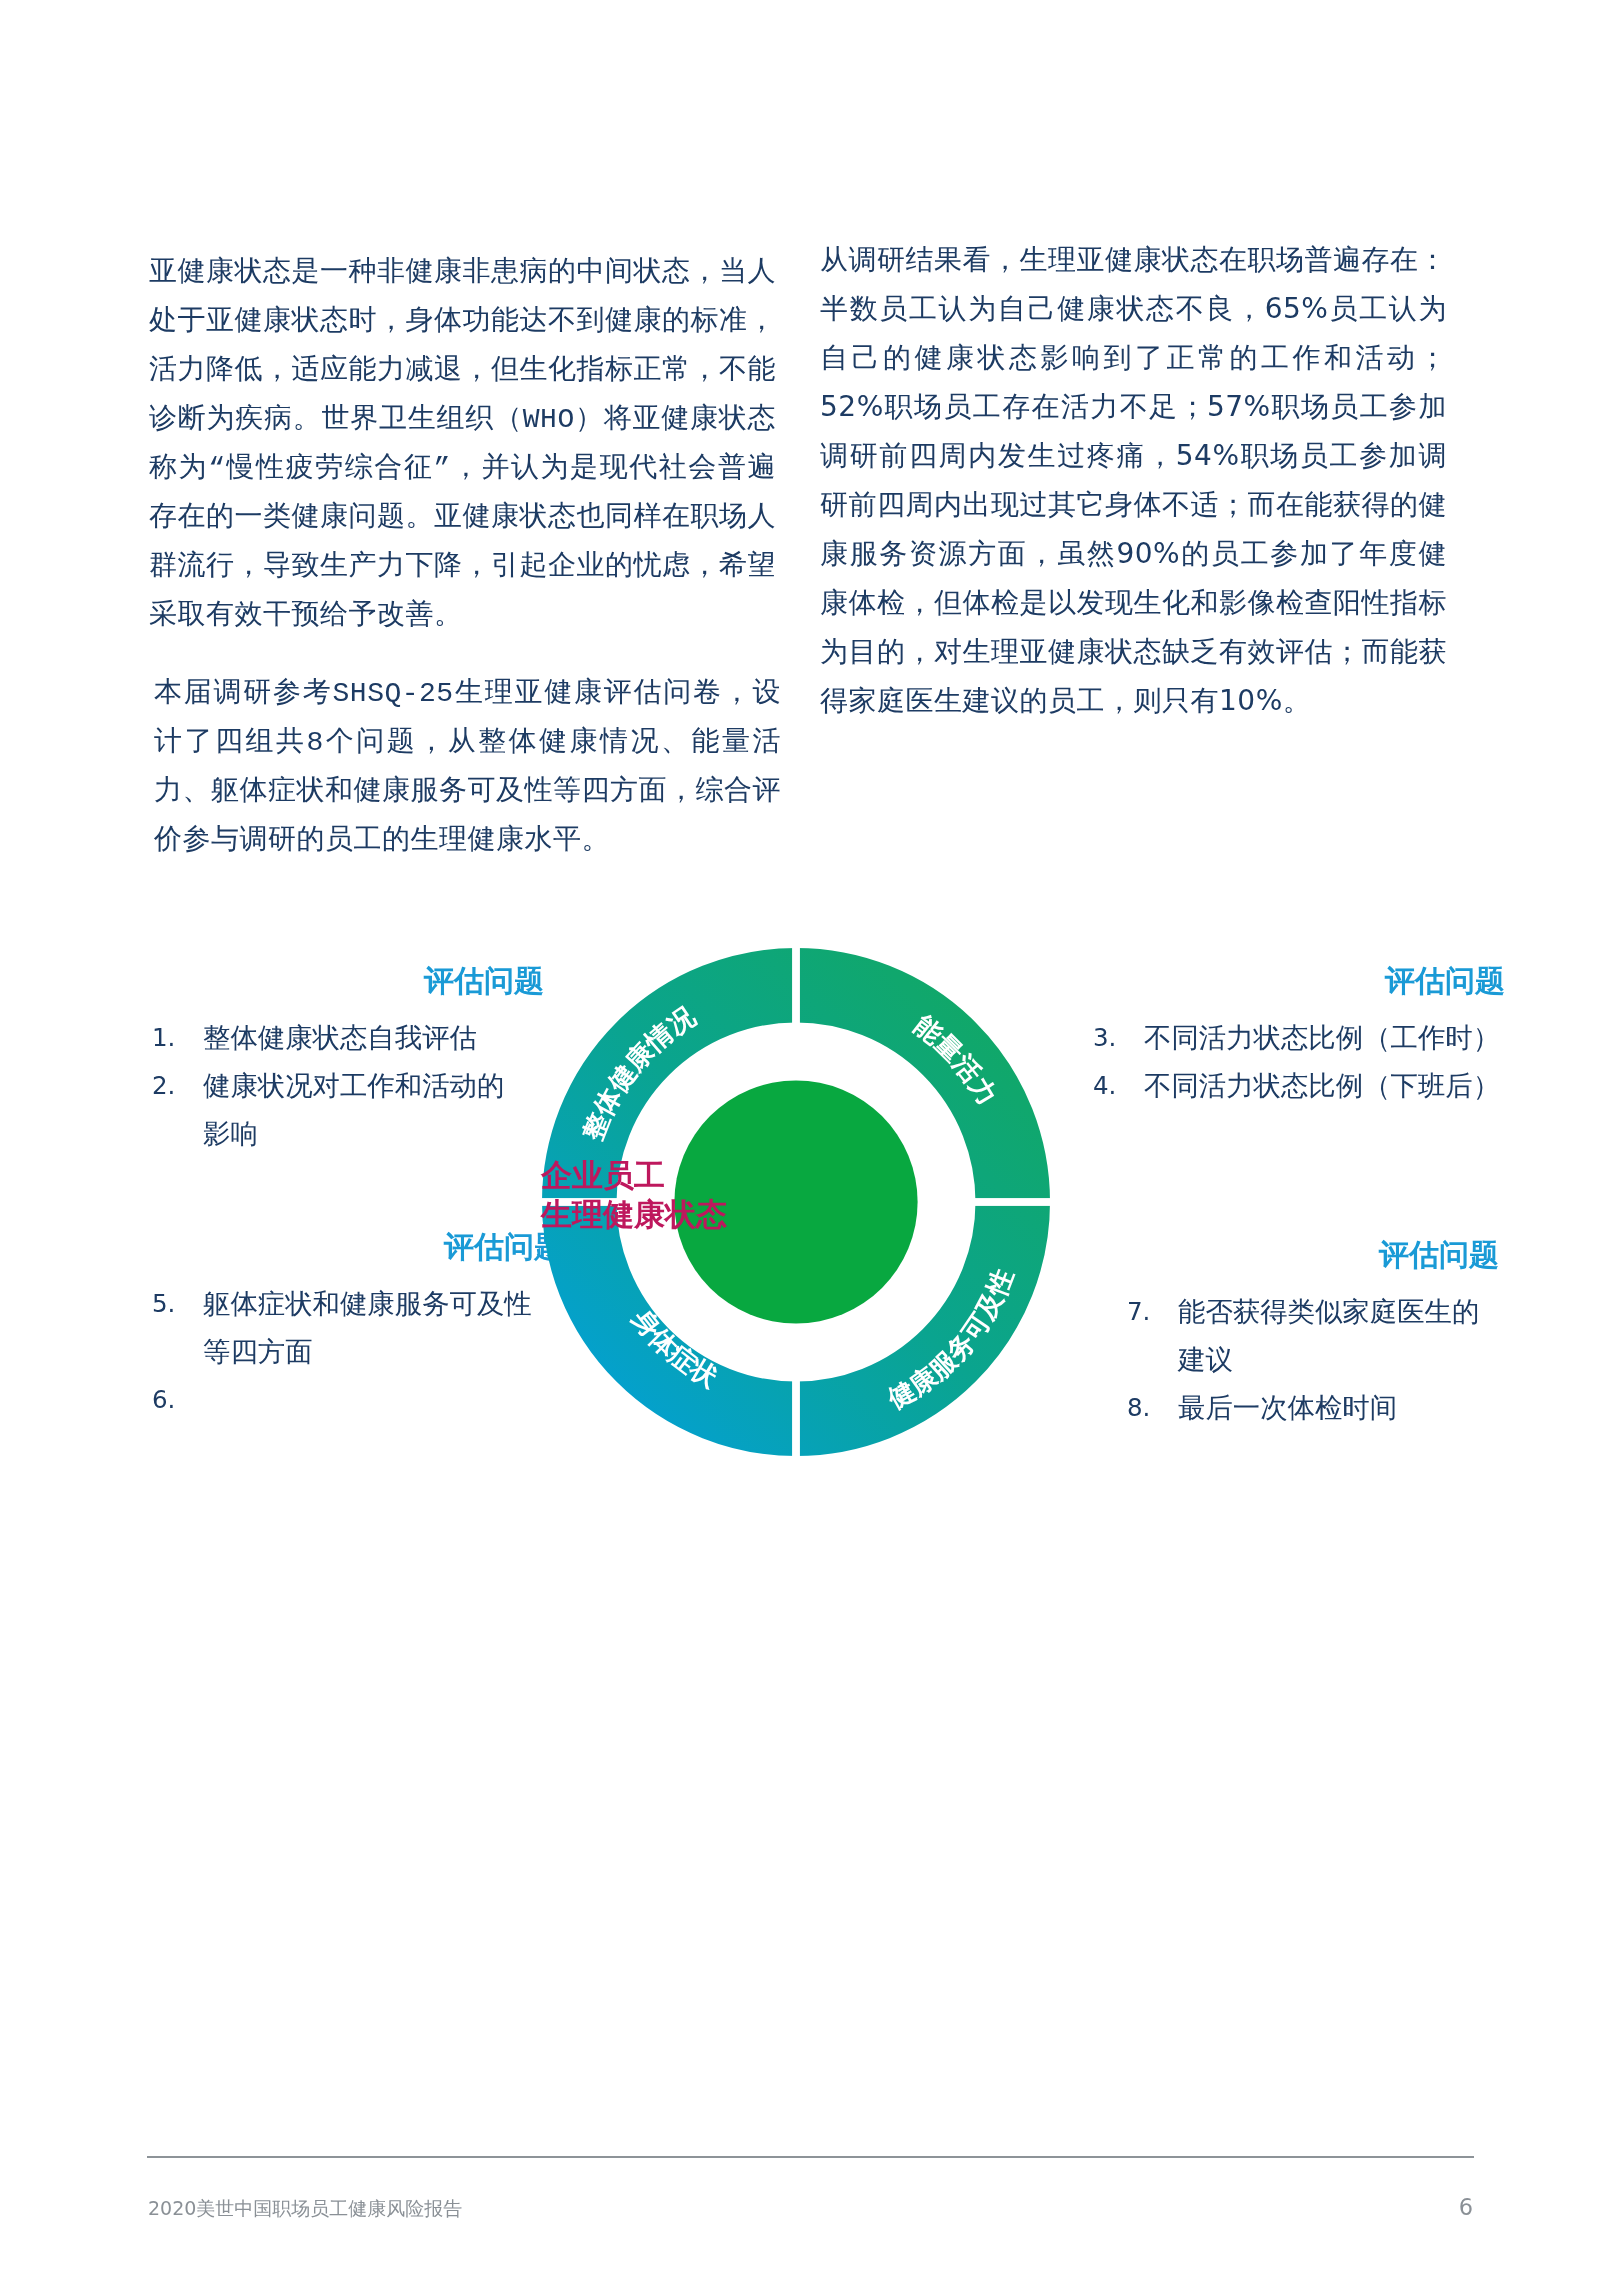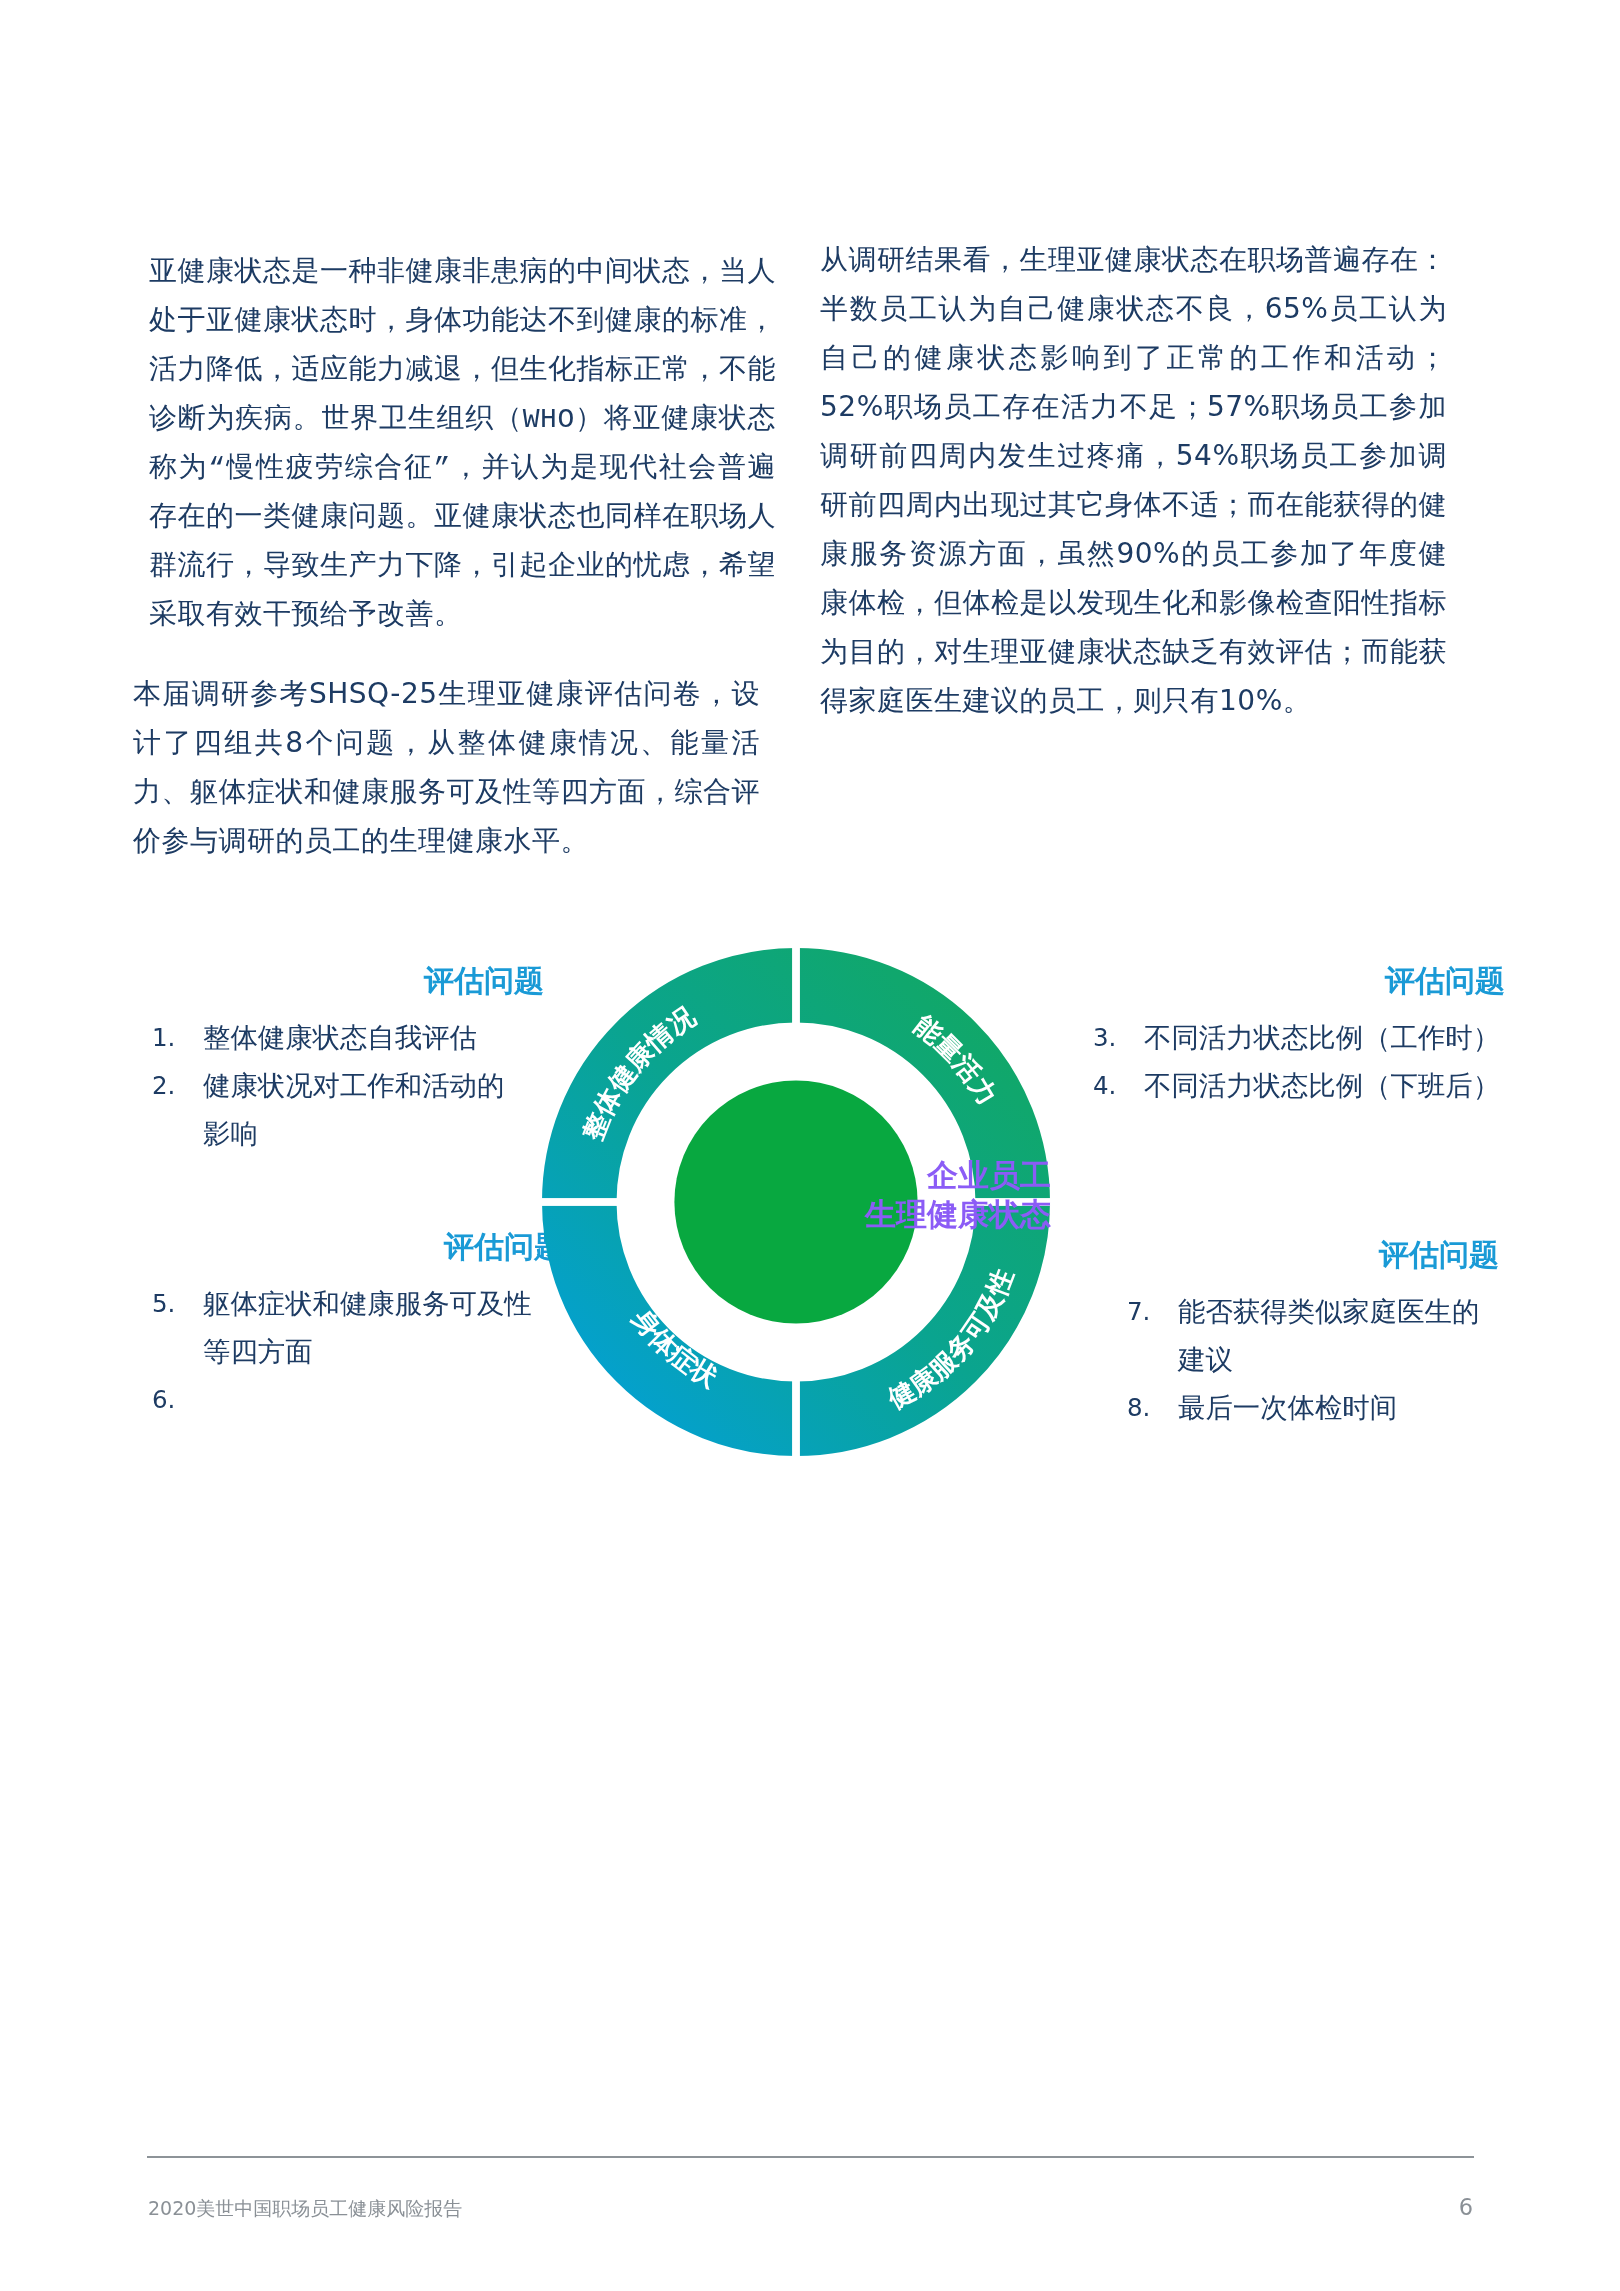--- a/index.html
+++ b/index.html
@@ -1,37 +1,37 @@
 <!DOCTYPE html>
 <html><head>
 <meta charset="utf-8">
 <style>
   html, body { margin: 0; padding: 0; background: #ffffff; }
   body { width: 1620px; height: 2292px; position: relative; overflow: hidden;
          font-family: "DejaVu Sans", "Liberation Sans", sans-serif; color: #1d3b63; }
   .para { position: absolute; font-size: 28px; line-height: 49px; margin: 0;
           text-align: justify; color: #1d3b63; letter-spacing: 0.5px; }
   #p-left-1 { left: 149px; top: 248px; width: 627px; font-family: Liberation Mono, monospace; }
-  #p-left-2 { left: 133px; top: 669px; width: 627px; }
+  #p-left-2 { left: 154px; top: 669px; width: 627px; font-family: Liberation Mono, monospace; }
   #p-right-1 { left: 820px; top: 235px; width: 627px; }
 
   .qblock { position: absolute; }
   .qblock h3 { margin: 0 0 13.7px 0; font-size: 30px; font-weight: bold; color: #1a9ad6; line-height: 39px; text-align: right; }
   .qblock ol { list-style: none; margin: 0; padding: 0; }
   .qblock li { position: relative; padding-left: 51px; font-size: 27.4px; line-height: 48px; color: #1d3b63; }
   .qblock li .num { position: absolute; left: 0; top: 0; font-size: 24.5px; }
   #q-tl { left: 152px; top: 961px; width: 392px; }
   #q-bl { left: 152px; top: 1227px; width: 412px; }
   #q-tr { left: 1093px; top: 961px; width: 412px; }
   #q-br { left: 1127px; top: 1235px; width: 372px; }
 
   #diagram { position: absolute; left: 541px; top: 947px; width: 510px; height: 510px; }
   #diagram svg { display: block; }
-  .center-label { position: absolute; left: 0; width: 510px; text-align: right;
-                  font-family: "DejaVu Serif", "Liberation Serif", serif; color: #8b5cf6;
+  .center-label { position: absolute; left: 0; width: 510px; text-align: left;
+                  font-family: "DejaVu Serif", "Liberation Serif", serif; color: #be185d;
                   font-size: 31px; line-height: 39px; font-weight: bold; }
 
   #footer-rule { position: absolute; left: 147px; top: 2156px; width: 1327px; height: 2px; background: #8d9398; }
   #footer-title { position: absolute; left: 148px; top: 2196px; font-size: 19px; color: #8a9096; }
   #page-number { position: absolute; right: 147px; top: 2194px; font-size: 22.5px; color: #8a9096; }
 </style>
 </head>
 <body>
 
 <p class="para" id="p-left-1">亚健康状态是一种非健康非患病的中间状态，当人处于亚健康状态时，身体功能达不到健康的标准，活力降低，适应能力减退，但生化指标正常，不能诊断为疾病。世界卫生组织（WHO）将亚健康状态称为“慢性疲劳综合征”，并认为是现代社会普遍存在的一类健康问题。亚健康状态也同样在职场人群流行，导致生产力下降，引起企业的忧虑，希望采取有效干预给予改善。</p>

